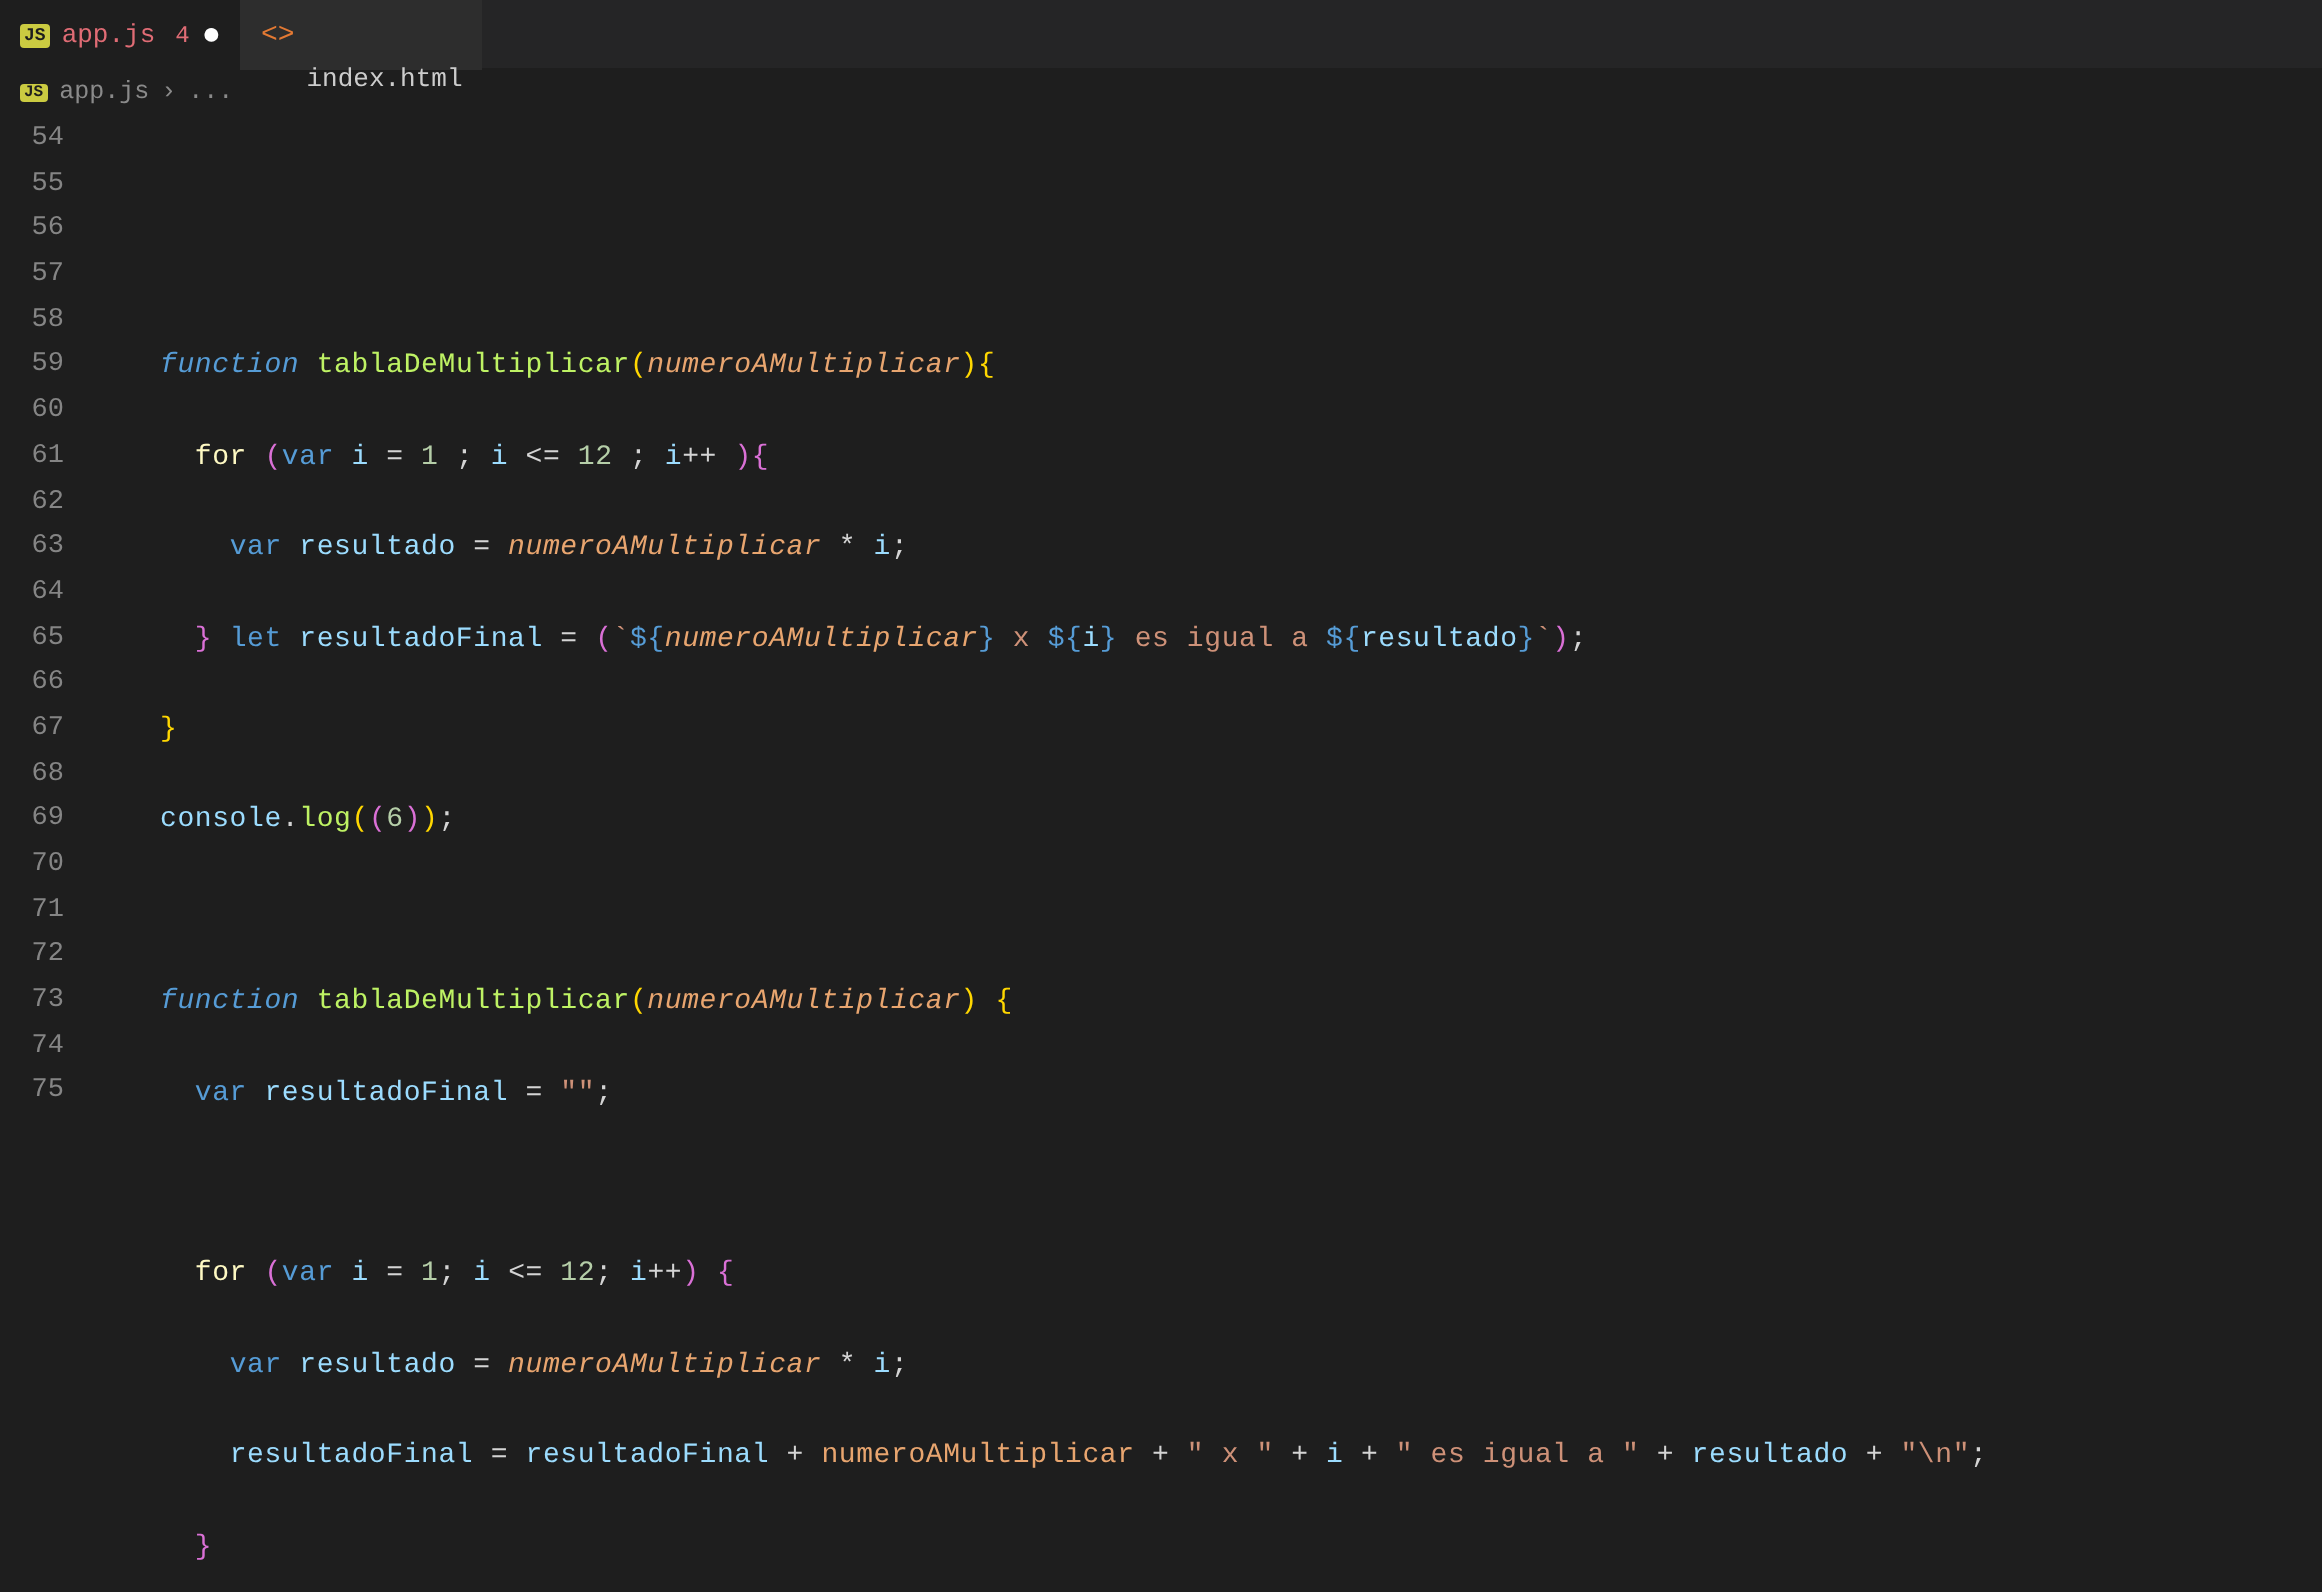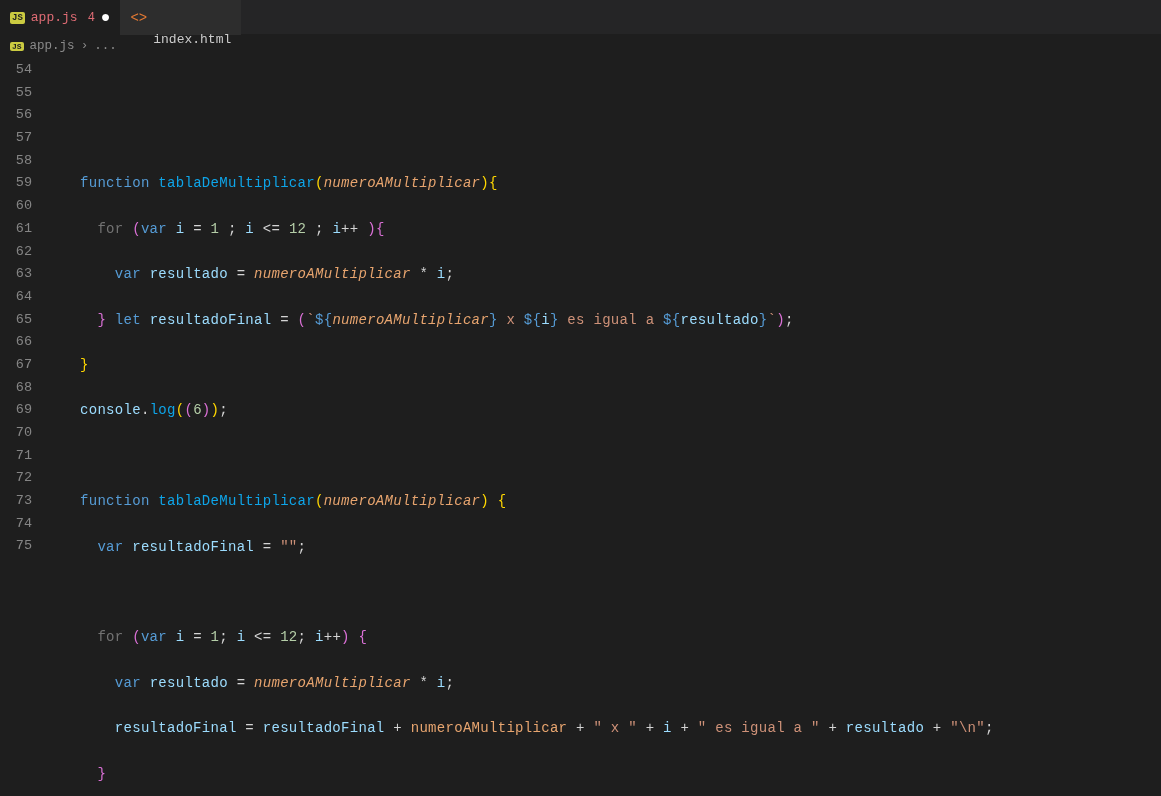--- a/index.html
+++ b/index.html
@@ -80,24 +80,24 @@
   .gutter div { height: 22.7px; }
   .code {
     flex: 1;
     font-size: 14px;
     line-height: 22.7px;
     white-space: pre;
     padding-top: 2px;
     letter-spacing: 0.3px;
   }
   .code .line { height: 22.7px; }
-  .kw-blue { color: #569cd6; }
+  .kw-blue { color: #569cd6; font-style: italic; }
   .kw-blue-n { color: #569cd6; margin-top: 40px; }
-  .kw-purple { color: #737373; }
-  .fn-yellow { color: #0ea5e9; }
+  .kw-purple { color: #fef9c3; }
+  .fn-yellow { color: #bef264; }
   .var-blue { color: #9cdcfe; }
   .param-orange { color: #e8a56f; font-style: italic; }
   .param-orange-n { color: #e8a56f; }
   .num-green { color: #b5cea8; }
   .str-orange { color: #ce9178; }
   .op { color: #d4d4d4; }
   .brace-y { color: #ffd700; }
   .brace-p { color: #da70d6; }
   .punct { color: #d4d4d4; }
   .scrollbar {

